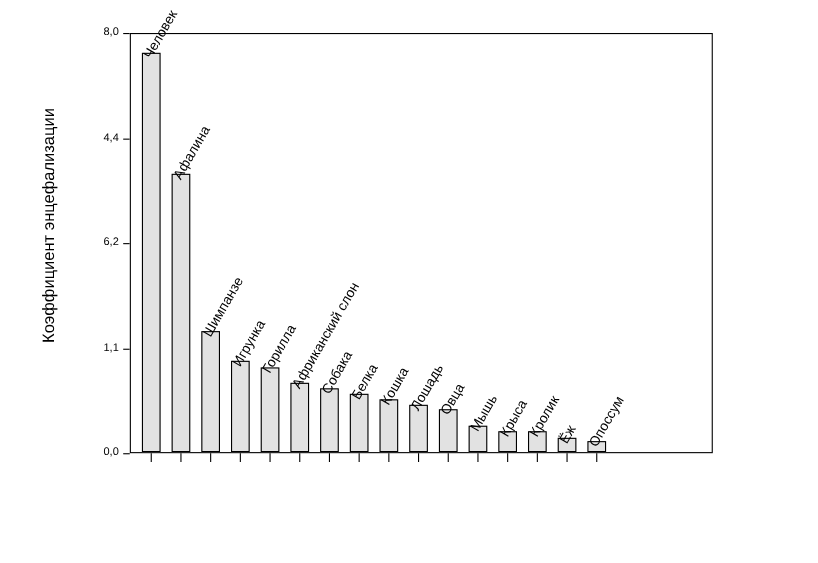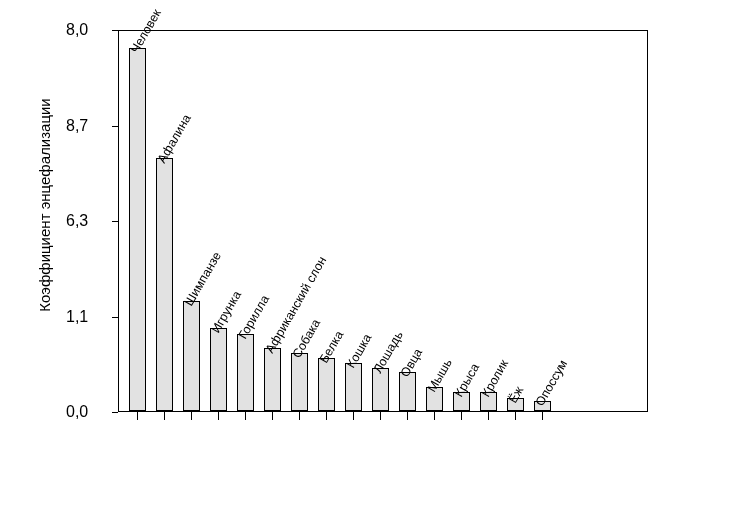--- a/index.html
+++ b/index.html
@@ -73,22 +73,22 @@
     position: absolute;
     left: 0;
     top: 0;
     width: 744px;
     height: 512px;
     pointer-events: none;
   }
   .ytick-txt {
     position: absolute;
     width: 42px;
-    text-align: left;
-    font-size: 16px;
+    text-align: right;
+    font-size: 10px;
     color: #000;
     line-height: 13px;
   }
   .ytick-mark {
     position: absolute;
     width: 6px;
     height: 1px;
     background: #000;
   }
 
@@ -118,23 +118,23 @@
 
   <div id="y-axis-title">
     <span class="txt">Коэффициент энцефализации</span>
   </div>
 
   <div id="yticks">
       <div class="ytick-txt" style="left: 66px; top: 405px;">0,0</div>
       <div class="ytick-mark" style="left: 112px; top: 412px;"></div>
       <div class="ytick-txt" style="left: 66px; top: 309.5px;">1,1</div>
       <div class="ytick-mark" style="left: 112px; top: 316.5px;"></div>
-      <div class="ytick-txt" style="left: 66px; top: 214px;">6,3</div>
+      <div class="ytick-txt" style="left: 66px; top: 214px;">6,2</div>
       <div class="ytick-mark" style="left: 112px; top: 221px;"></div>
-      <div class="ytick-txt" style="left: 66px; top: 118.5px;">8,7</div>
+      <div class="ytick-txt" style="left: 66px; top: 118.5px;">4,4</div>
       <div class="ytick-mark" style="left: 112px; top: 125.5px;"></div>
       <div class="ytick-txt" style="left: 66px; top: 23px;">8,0</div>
       <div class="ytick-mark" style="left: 112px; top: 30px;"></div>
     </div>
 
   <div id="plot">
     <div id="bars">
         <div class="bar" style="left: 10px; width: 17px; height: 362.9px; background: rgb(226, 226, 226); border-color: rgb(0, 0, 0);"></div>
         <div class="bar" style="left: 37px; width: 17px; height: 253.075px; background: rgb(226, 226, 226); border-color: rgb(0, 0, 0);"></div>
         <div class="bar" style="left: 64px; width: 17px; height: 109.825px; background: rgb(226, 226, 226); border-color: rgb(0, 0, 0);"></div>

